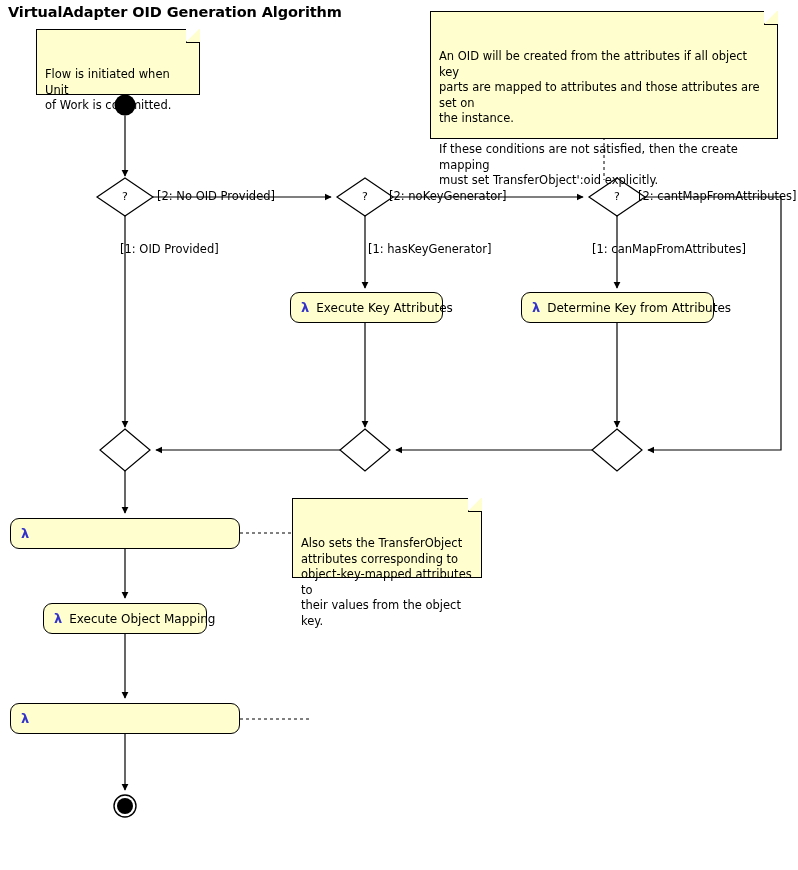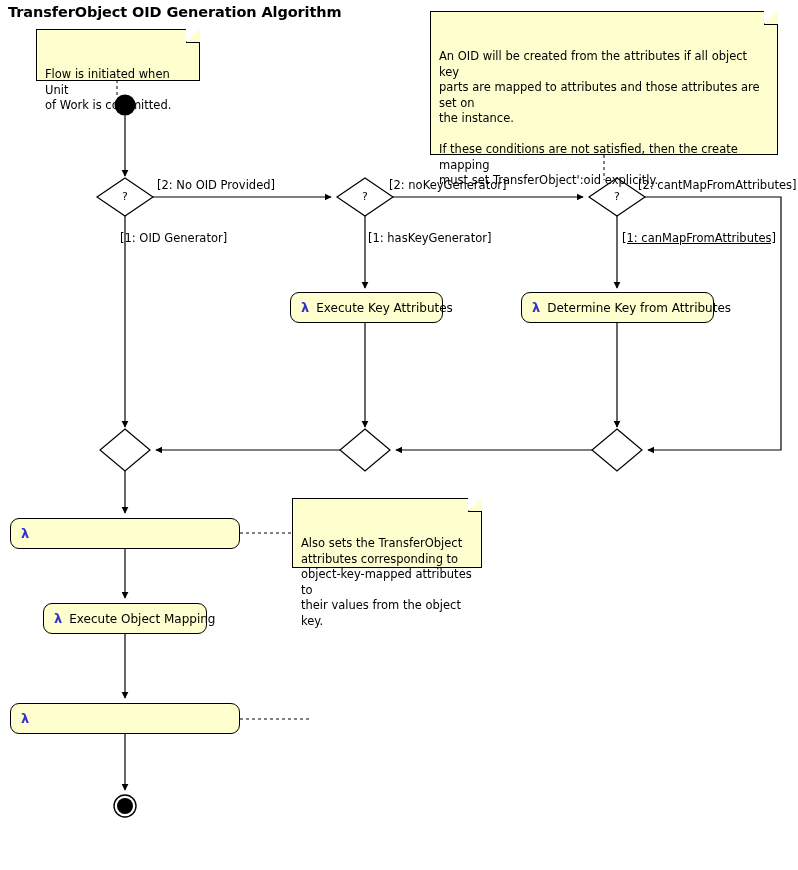--- a/index.html
+++ b/index.html
@@ -89,36 +89,37 @@
     font-weight: bold;
     margin-right: 7px;
     font-family: "DejaVu Sans", sans-serif;
   }
   
   .edge-label {
     position: absolute;
     font-size: 11.5px;
     color: #000000;
     white-space: nowrap;
+    margin-top: 11px;
   }
   
   .qmark {
     position: absolute;
     font-size: 11px;
     color: #000000;
     width: 14px;
     text-align: center;
   }
 </style>
 </head>
 <body>
 
 <div id="diagram-root">
 
-  <div class="title">TransferObject OID Generation Algorithm</div>
+  <div class="title">VirtualAdapter OID Generation Algorithm</div>
 
   <svg id="diagram-svg" viewBox="0 0 798 870">
     <defs>
       <marker id="arrow" viewBox="0 0 10 10" refX="9" refY="5" markerWidth="6" markerHeight="6" orient="auto-start-reverse">
         <path d="M 0 0 L 10 5 L 0 10 z" fill="#000000"></path>
       </marker>
     </defs>
 
     <g stroke="#000000" stroke-width="1.2" fill="none">
 
@@ -174,25 +175,25 @@
       <line x1="240" y1="533" x2="292" y2="533"></line>
       <line x1="240" y1="719" x2="310" y2="719"></line>
     </g>
   </svg>
 
   <div class="qmark" style="left:118px; top:190px;">?</div>
   <div class="qmark" style="left:358px; top:190px;">?</div>
   <div class="qmark" style="left:610px; top:190px;">?</div>
 
   <div class="edge-label" style="left:157px; top:178px;">[2: No OID Provided]</div>
-  <div class="edge-label" style="left:120px; top:231px;">[1: OID Generator]</div>
+  <div class="edge-label" style="left:120px; top:231px;">[1: OID Provided]</div>
   <div class="edge-label" style="left:389px; top:178px;">[2: noKeyGenerator]</div>
   <div class="edge-label" style="left:368px; top:231px;">[1: hasKeyGenerator]</div>
   <div class="edge-label" style="left:638px; top:178px;">[2: cantMapFromAttributes]</div>
-  <div class="edge-label" style="left:622px; top:231px;text-decoration:underline;">[1: canMapFromAttributes]</div>
+  <div class="edge-label" style="left:592px; top:231px;">[1: canMapFromAttributes]</div>
 
   <div class="action" style="left:290px; top:292px; width:153px;">
     <span class="lam">λ</span>
     <span>Execute Key Attributes</span>
   </div>
 
   <div class="action" style="left:521px; top:292px; width:193px;">
     <span class="lam">λ</span>
     <span>Determine Key from Attributes</span>
   </div>
@@ -203,37 +204,37 @@
 
   <div class="action" style="left:43px; top:603px; width:164px;">
     <span class="lam">λ</span>
     <span>Execute Object Mapping</span>
   </div>
 
   <div class="action" style="left:10px; top:703px; width:230px;">
     <span class="lam">λ</span>
   </div>
 
-  <div class="note" style="left:36px; top:29px; width:164px; height:52px;">
+  <div class="note" style="left:36px; top:29px; width:164px; height:66px;">
     <span class="fold"></span>
     <span>Flow is initiated when Unit
 of Work is committed.</span>
   </div>
 
-  <div class="note" style="left:430px; top:11px; width:348px; height:144px;">
+  <div class="note" style="left:430px; top:11px; width:348px; height:128px;">
     <span class="fold"></span>
     <span>An OID will be created from the attributes if all object key
 parts are mapped to attributes and those attributes are set on
 the instance.
 
 If these conditions are not satisfied, then the create mapping
 must set TransferObject':oid explicitly.</span>
   </div>
 
-  <div class="note" style="left:292px; top:498px; width:190px; height:70px;">
+  <div class="note" style="left:292px; top:498px; width:190px; height:80px;">
     <span class="fold"></span>
     <span>Also sets the TransferObject
 attributes corresponding to
 object-key-mapped attributes to
 their values from the object key.</span>
   </div>
 
 
 </div>
 

